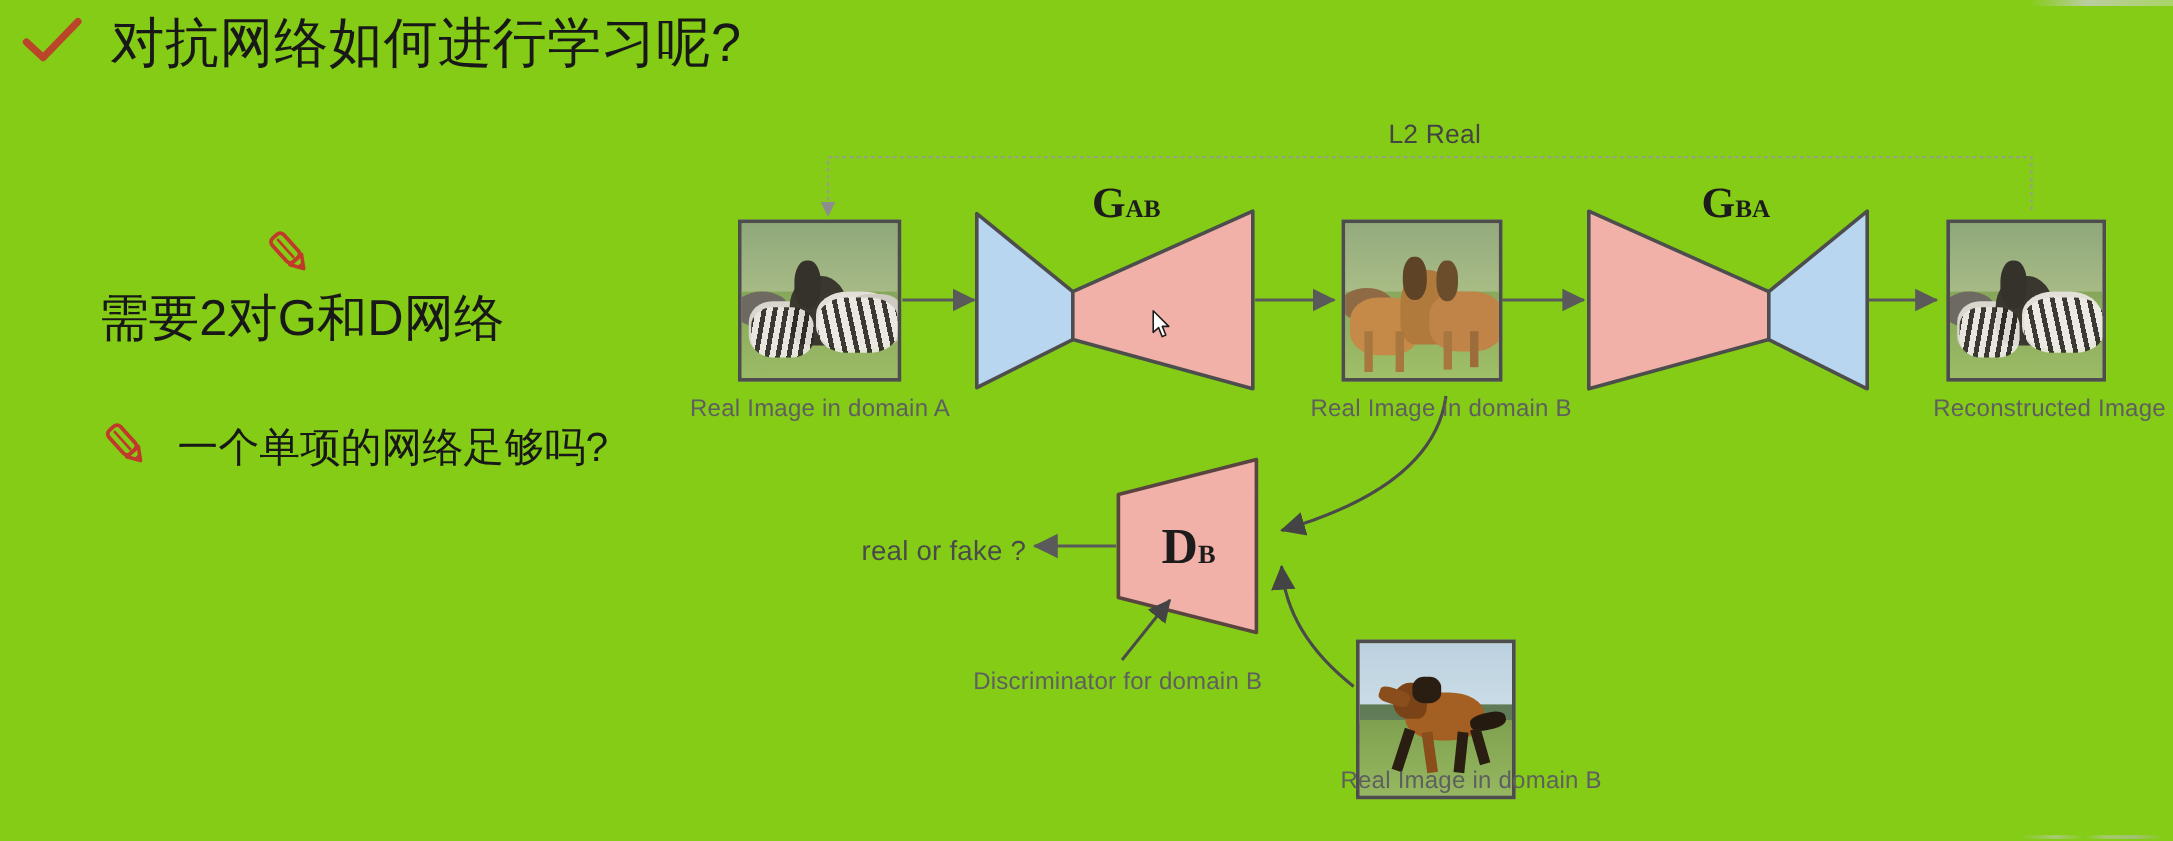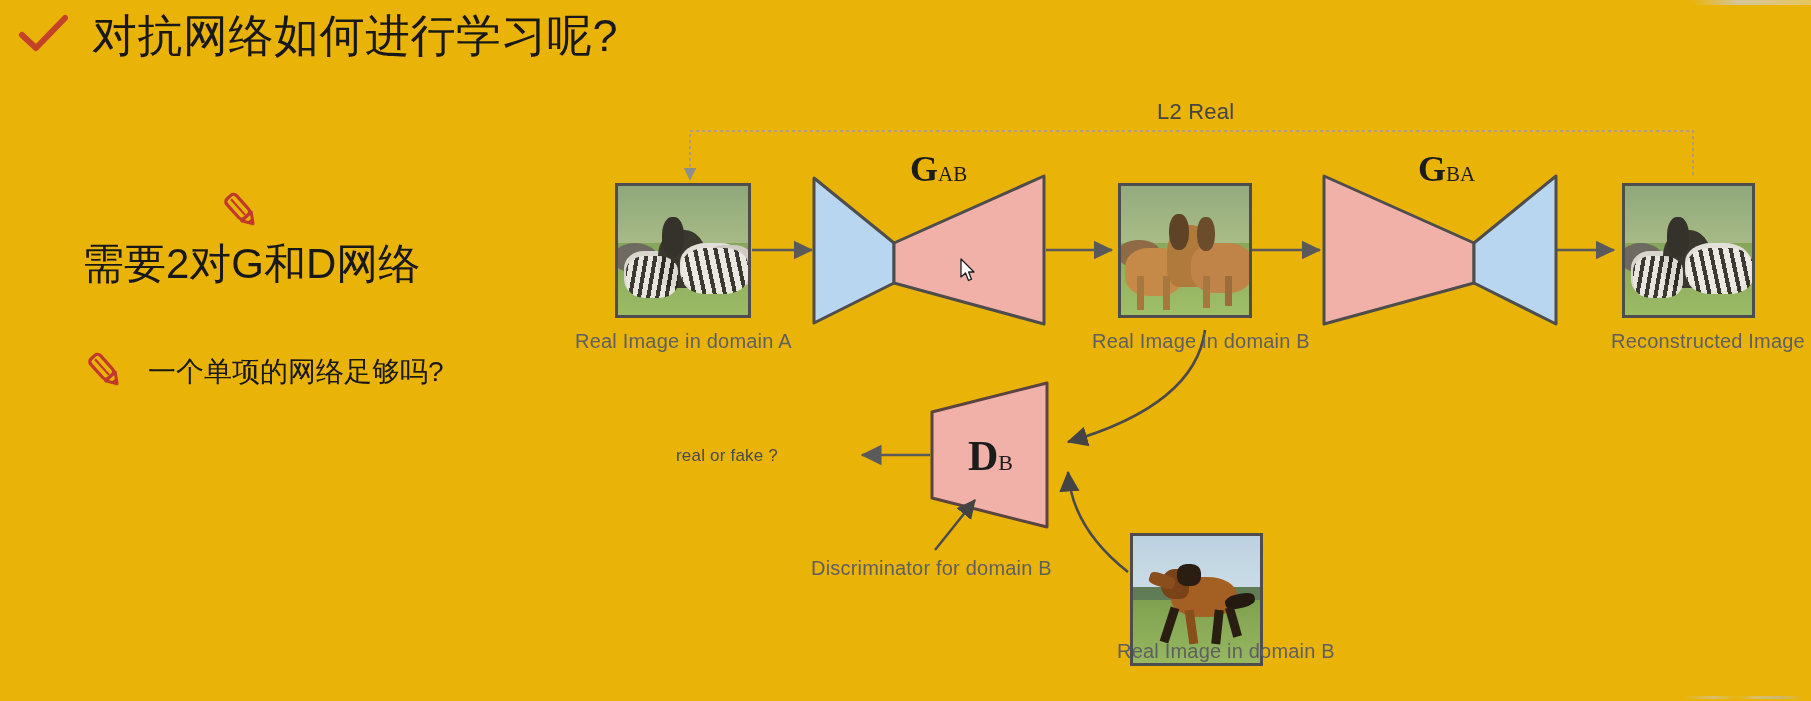--- a/index.html
+++ b/index.html
@@ -1,57 +1,57 @@
 <!DOCTYPE html>
 <html><head>
 <meta charset="utf-8">
 <style>
   html,body{margin:0;padding:0;background:#ffffff;}
   body{width:1811px;height:701px;position:relative;overflow:hidden;
        font-family:"Liberation Sans","DejaVu Sans",sans-serif;}
 
-  .slide{position:absolute;inset:0;background:#eab308;}
+  .slide{position:absolute;inset:0;background:#84cc16;}
 
   
   .edge-top-right{position:absolute;top:0;right:0;width:120px;height:5px;
       background:linear-gradient(90deg,rgba(200,200,200,0) 0%,rgba(205,205,205,.75) 40%,rgba(225,225,225,.4) 100%);}
   .edge-bottom-right{position:absolute;bottom:2px;right:8px;width:120px;height:3px;
       background:linear-gradient(90deg,rgba(210,210,210,0) 0%,rgba(200,200,200,.55) 25%,rgba(255,255,255,0) 45%,
                  rgba(200,200,200,.5) 60%,rgba(185,185,185,.6) 80%,rgba(255,255,255,0) 100%);}
 
   
   .bullet{position:absolute;display:flex;align-items:center;}
   .bullet .ic{flex:0 0 auto;margin-right:22px;}
   .bullet .txt{color:#181818;white-space:nowrap;}
 
   .b1{left:18px;top:6px;}
   .b1 .txt{font-size:45px;letter-spacing:.5px;}
   .b2{left:82px;top:188px;flex-direction:column;}
   .b2 .txt{font-size:42px;}
   .b3{left:82px;top:348px;}
-  .b3 .txt{font-size:28px;}
+  .b3 .txt{font-size:34px;}
 
   
   .diagram{position:absolute;left:0;top:0;width:1811px;height:701px;pointer-events:none;}
   .diagram svg{position:absolute;left:0;top:0;}
 
   .cap{position:absolute;color:#5f5f5f;font-size:20px;white-space:nowrap;
        font-family:"Liberation Sans","DejaVu Sans",sans-serif;letter-spacing:.2px;}
   .cap-a{left:575px;top:330px;}
   .cap-b{left:1092px;top:330px;}
   .cap-r{left:1611px;top:330px;}
   .cap-realb{left:1091px;top:640px;margin-left:26px;}
   .cap-disc{left:811px;top:557px;}
-  .cap-rof{left:676px;top:446px;font-size:17px;color:#4a4a4a;}
+  .cap-rof{left:718px;top:446px;font-size:23px;color:#4a4a4a;}
   .cap-l2{left:1157px;top:99px;font-size:22px;color:#444;}
 
   .glabel{position:absolute;color:#1c1c1c;font-weight:700;white-space:nowrap;
           font-family:"Liberation Serif","DejaVu Serif",serif;}
   .glabel .big{font-size:36px;}
-  .glabel .sub{font-size:21px;vertical-align:baseline;font-weight:400;}
+  .glabel .sub{font-size:21px;vertical-align:baseline;font-weight:700;}
   .g-ab{left:910px;top:148px;}
   .g-ba{left:1418px;top:148px;}
   .d-b{left:968px;top:432px;}
   .d-b .big{font-size:42px;}
   .d-b .sub{font-size:22px;}
 
   
   .photo{position:absolute;border:3px solid #4d4d4d;box-sizing:border-box;
          background:#9fb07a;overflow:hidden;}
   .ph-inner{position:absolute;inset:0;}

